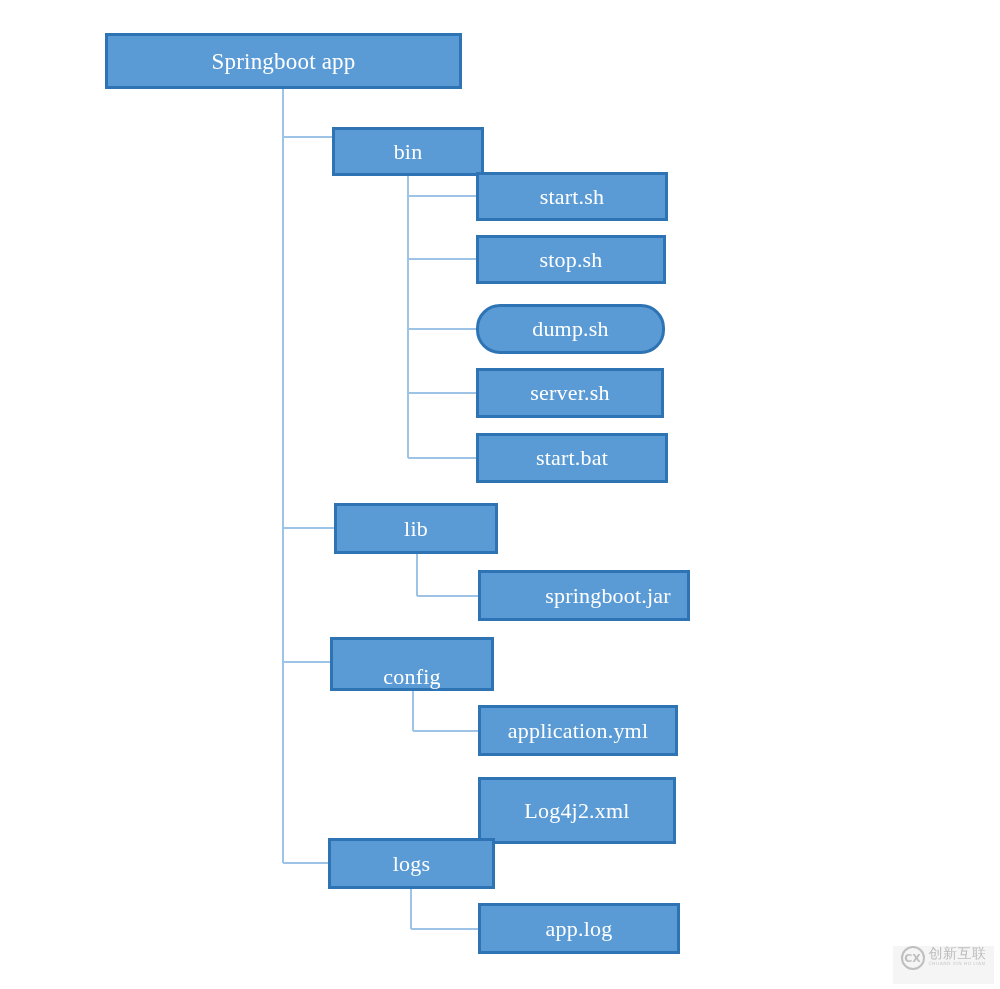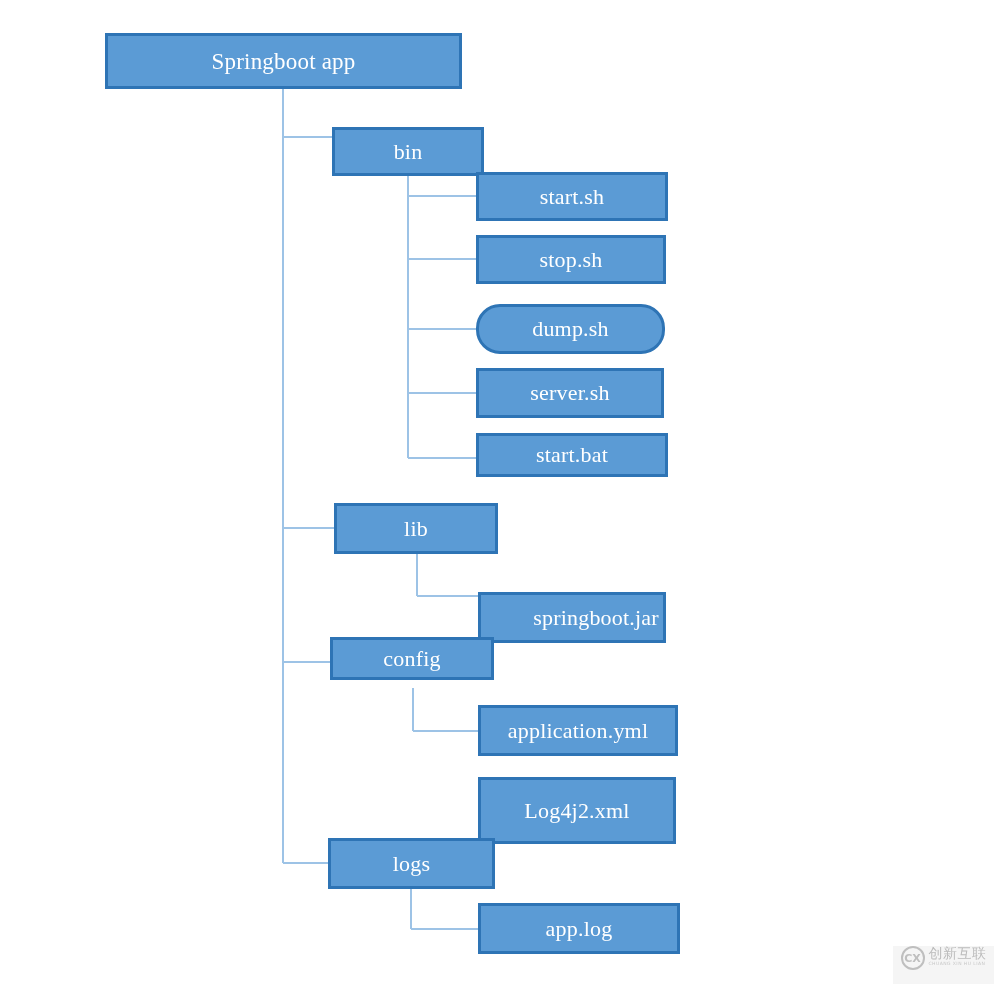--- a/index.html
+++ b/index.html
@@ -151,30 +151,30 @@
       </div>
       <div class="node lvl-file" style="left: 476px; top: 235px; width: 190px; height: 49px;">
         <span class="node-label">stop.sh</span>
       </div>
       <div class="node lvl-file" style="left: 476px; top: 304px; width: 189px; height: 50px; border-radius: 24px;">
         <span class="node-label">dump.sh</span>
       </div>
       <div class="node lvl-file" style="left: 476px; top: 368px; width: 188px; height: 50px;">
         <span class="node-label">server.sh</span>
       </div>
-      <div class="node lvl-file" style="left: 476px; top: 433px; width: 192px; height: 44px;">
+      <div class="node lvl-file" style="left: 476px; top: 433px; width: 192px; height: 50px;">
         <span class="node-label">start.bat</span>
       </div>
       <div class="node lvl-dir" style="left: 334px; top: 503px; width: 164px; height: 51px;">
         <span class="node-label">lib</span>
       </div>
-      <div class="node lvl-file" style="left: 478px; top: 592px; width: 188px; height: 51px; padding-left: 48px;">
+      <div class="node lvl-file" style="left: 478px; top: 570px; width: 212px; height: 51px; padding-left: 48px;">
         <span class="node-label">springboot.jar</span>
       </div>
-      <div class="node lvl-dir" style="left: 330px; top: 637px; width: 164px; height: 43px;">
+      <div class="node lvl-dir" style="left: 330px; top: 637px; width: 164px; height: 54px; align-items: flex-end;">
         <span class="node-label">config</span>
       </div>
       <div class="node lvl-file" style="left: 478px; top: 705px; width: 200px; height: 51px;">
         <span class="node-label">application.yml</span>
       </div>
       <div class="node lvl-file" style="left: 478px; top: 777px; width: 198px; height: 67px;">
         <span class="node-label">Log4j2.xml</span>
       </div>
       <div class="node lvl-dir" style="left: 328px; top: 838px; width: 167px; height: 51px;">
         <span class="node-label">logs</span>

